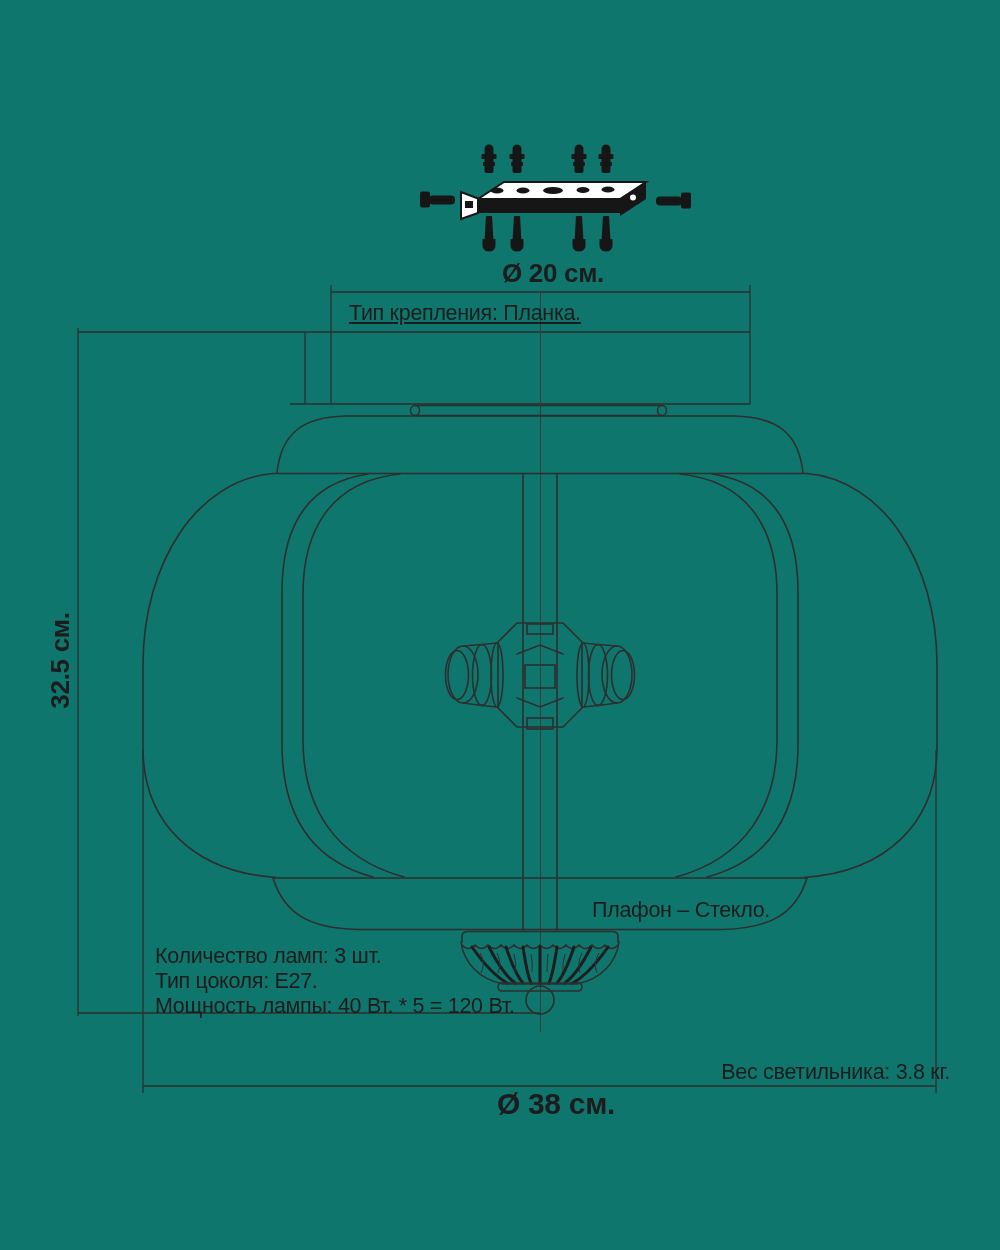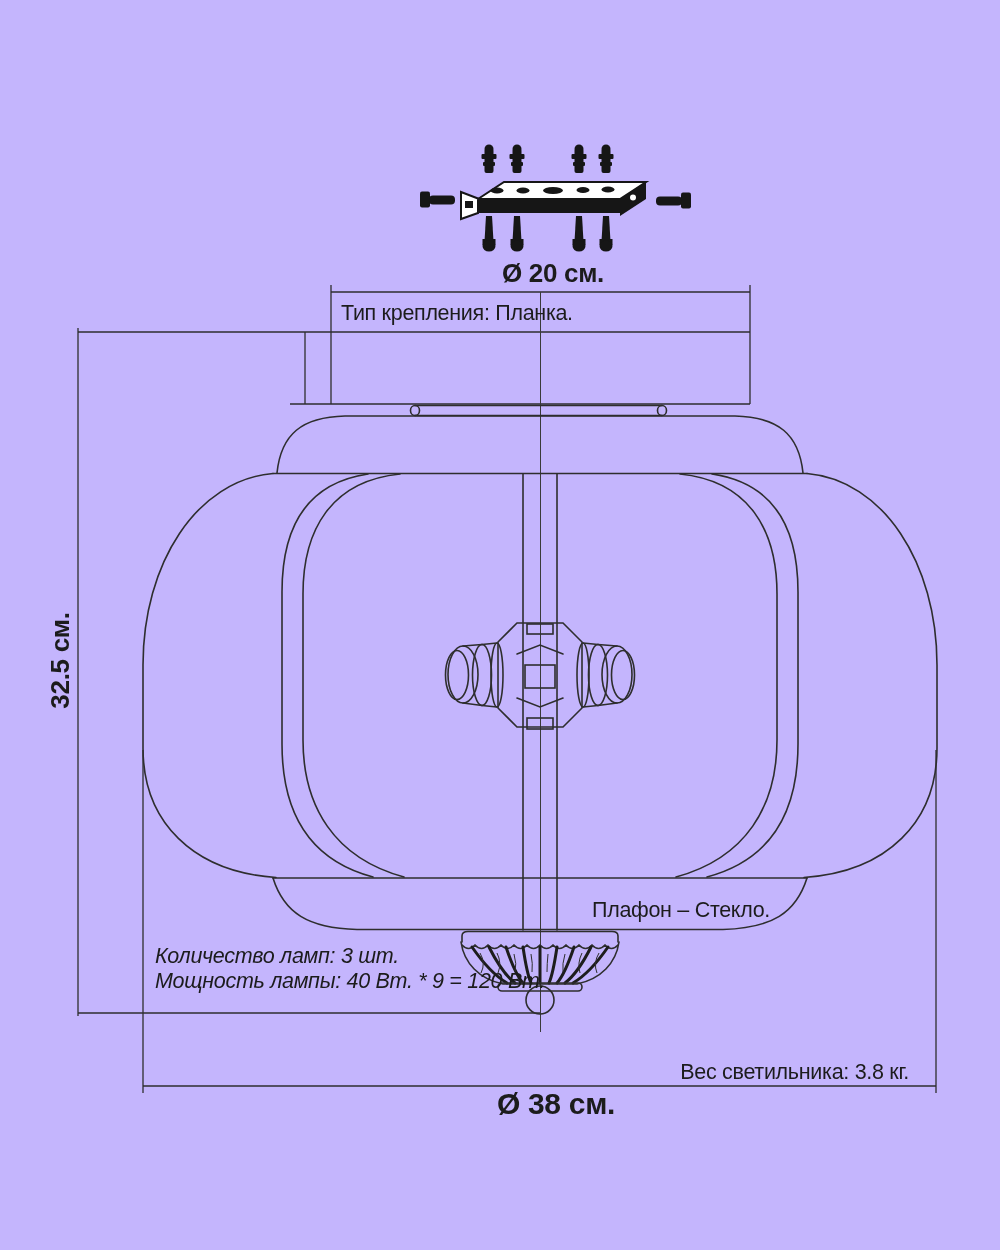--- a/index.html
+++ b/index.html
@@ -1,37 +1,37 @@
 <!DOCTYPE html>
 <html><head>
 <meta charset="utf-8">
 <style>
   html,body{margin:0;padding:0;background:#fff;}
-  .stage{position:relative;width:1000px;height:1250px;background:#c4b5fd;overflow:hidden;
+  .stage{position:relative;width:1000px;height:1250px;background:#0f766e;overflow:hidden;
          font-family:"Liberation Sans",sans-serif;color:#1c1c1c;}
   .stage svg{position:absolute;left:0;top:0;}
   
   .ln{fill:none;stroke:#2e2e2e;stroke-width:1.6px;stroke-linecap:round;}
   .dim{fill:none;stroke:#2e2e2e;stroke-width:1.3px;}
   .axis{fill:none;stroke:#3a3a3a;stroke-width:1px;}
   .rib{fill:none;stroke:#1d1d1d;stroke-width:3px;stroke-linecap:round;}
   .leaf{fill:none;stroke:#2e2e2e;stroke-width:1px;}
   .hw{fill:#161616;stroke:none;}
   .hwo{fill:#ffffff;stroke:#161616;stroke-width:2px;}
   
   .t{position:absolute;white-space:nowrap;letter-spacing:-0.3px;}
   .info{font-size:21.5px;}
   .dimtxt{font-weight:bold;font-size:26px;}
   .d20{left:0;top:258px;width:1106px;text-align:center;} 
-  .mount{left:341px;top:301px;}
+  .mount{left:349px;top:301px;text-decoration:underline;}
   .d35{left:98px;top:353px;width:200px;text-align:right;}
   .d325{left:-13px;top:645px;width:146px;text-align:center;transform:rotate(-90deg);}
   .plafon{left:592px;top:898px;text-align:right;}
-  .specs{left:155px;top:944px;line-height:25px;font-style:italic;}
-  .weight{left:579px;top:1060px;width:330px;text-align:right;}
+  .specs{left:155px;top:944px;line-height:25px;}
+  .weight{left:620px;top:1060px;width:330px;text-align:right;}
   .d38{left:6px;top:1087px;width:1100px;text-align:center;font-size:30px;}
 </style>
 </head>
 <body>
 
 <div class="stage">
 
   <svg width="1000" height="1250" viewBox="0 0 1000 1250">
 
     <g>
@@ -197,19 +197,20 @@
 
   <div class="t info mount">Тип крепления: Планка.</div>
 
 
   <div class="t dimtxt d325">32.5 см.</div>
 
   <div class="t info plafon">Плафон – Стекло.</div>
 
   <div class="t info specs">
     <div>Количество ламп: 3 шт.</div>
-    <div>Мощность лампы: 40 Вт. * 9 = 120 Вт.</div>
+    <div>Тип цоколя: E27.</div>
+    <div>Мощность лампы: 40 Вт. * 5 = 120 Вт.</div>
   </div>
 
   <div class="t info weight">Вес светильника: 3.8 кг.</div>
 
   <div class="t dimtxt d38">Ø 38 см.</div>
 </div>
 
 </body></html>

